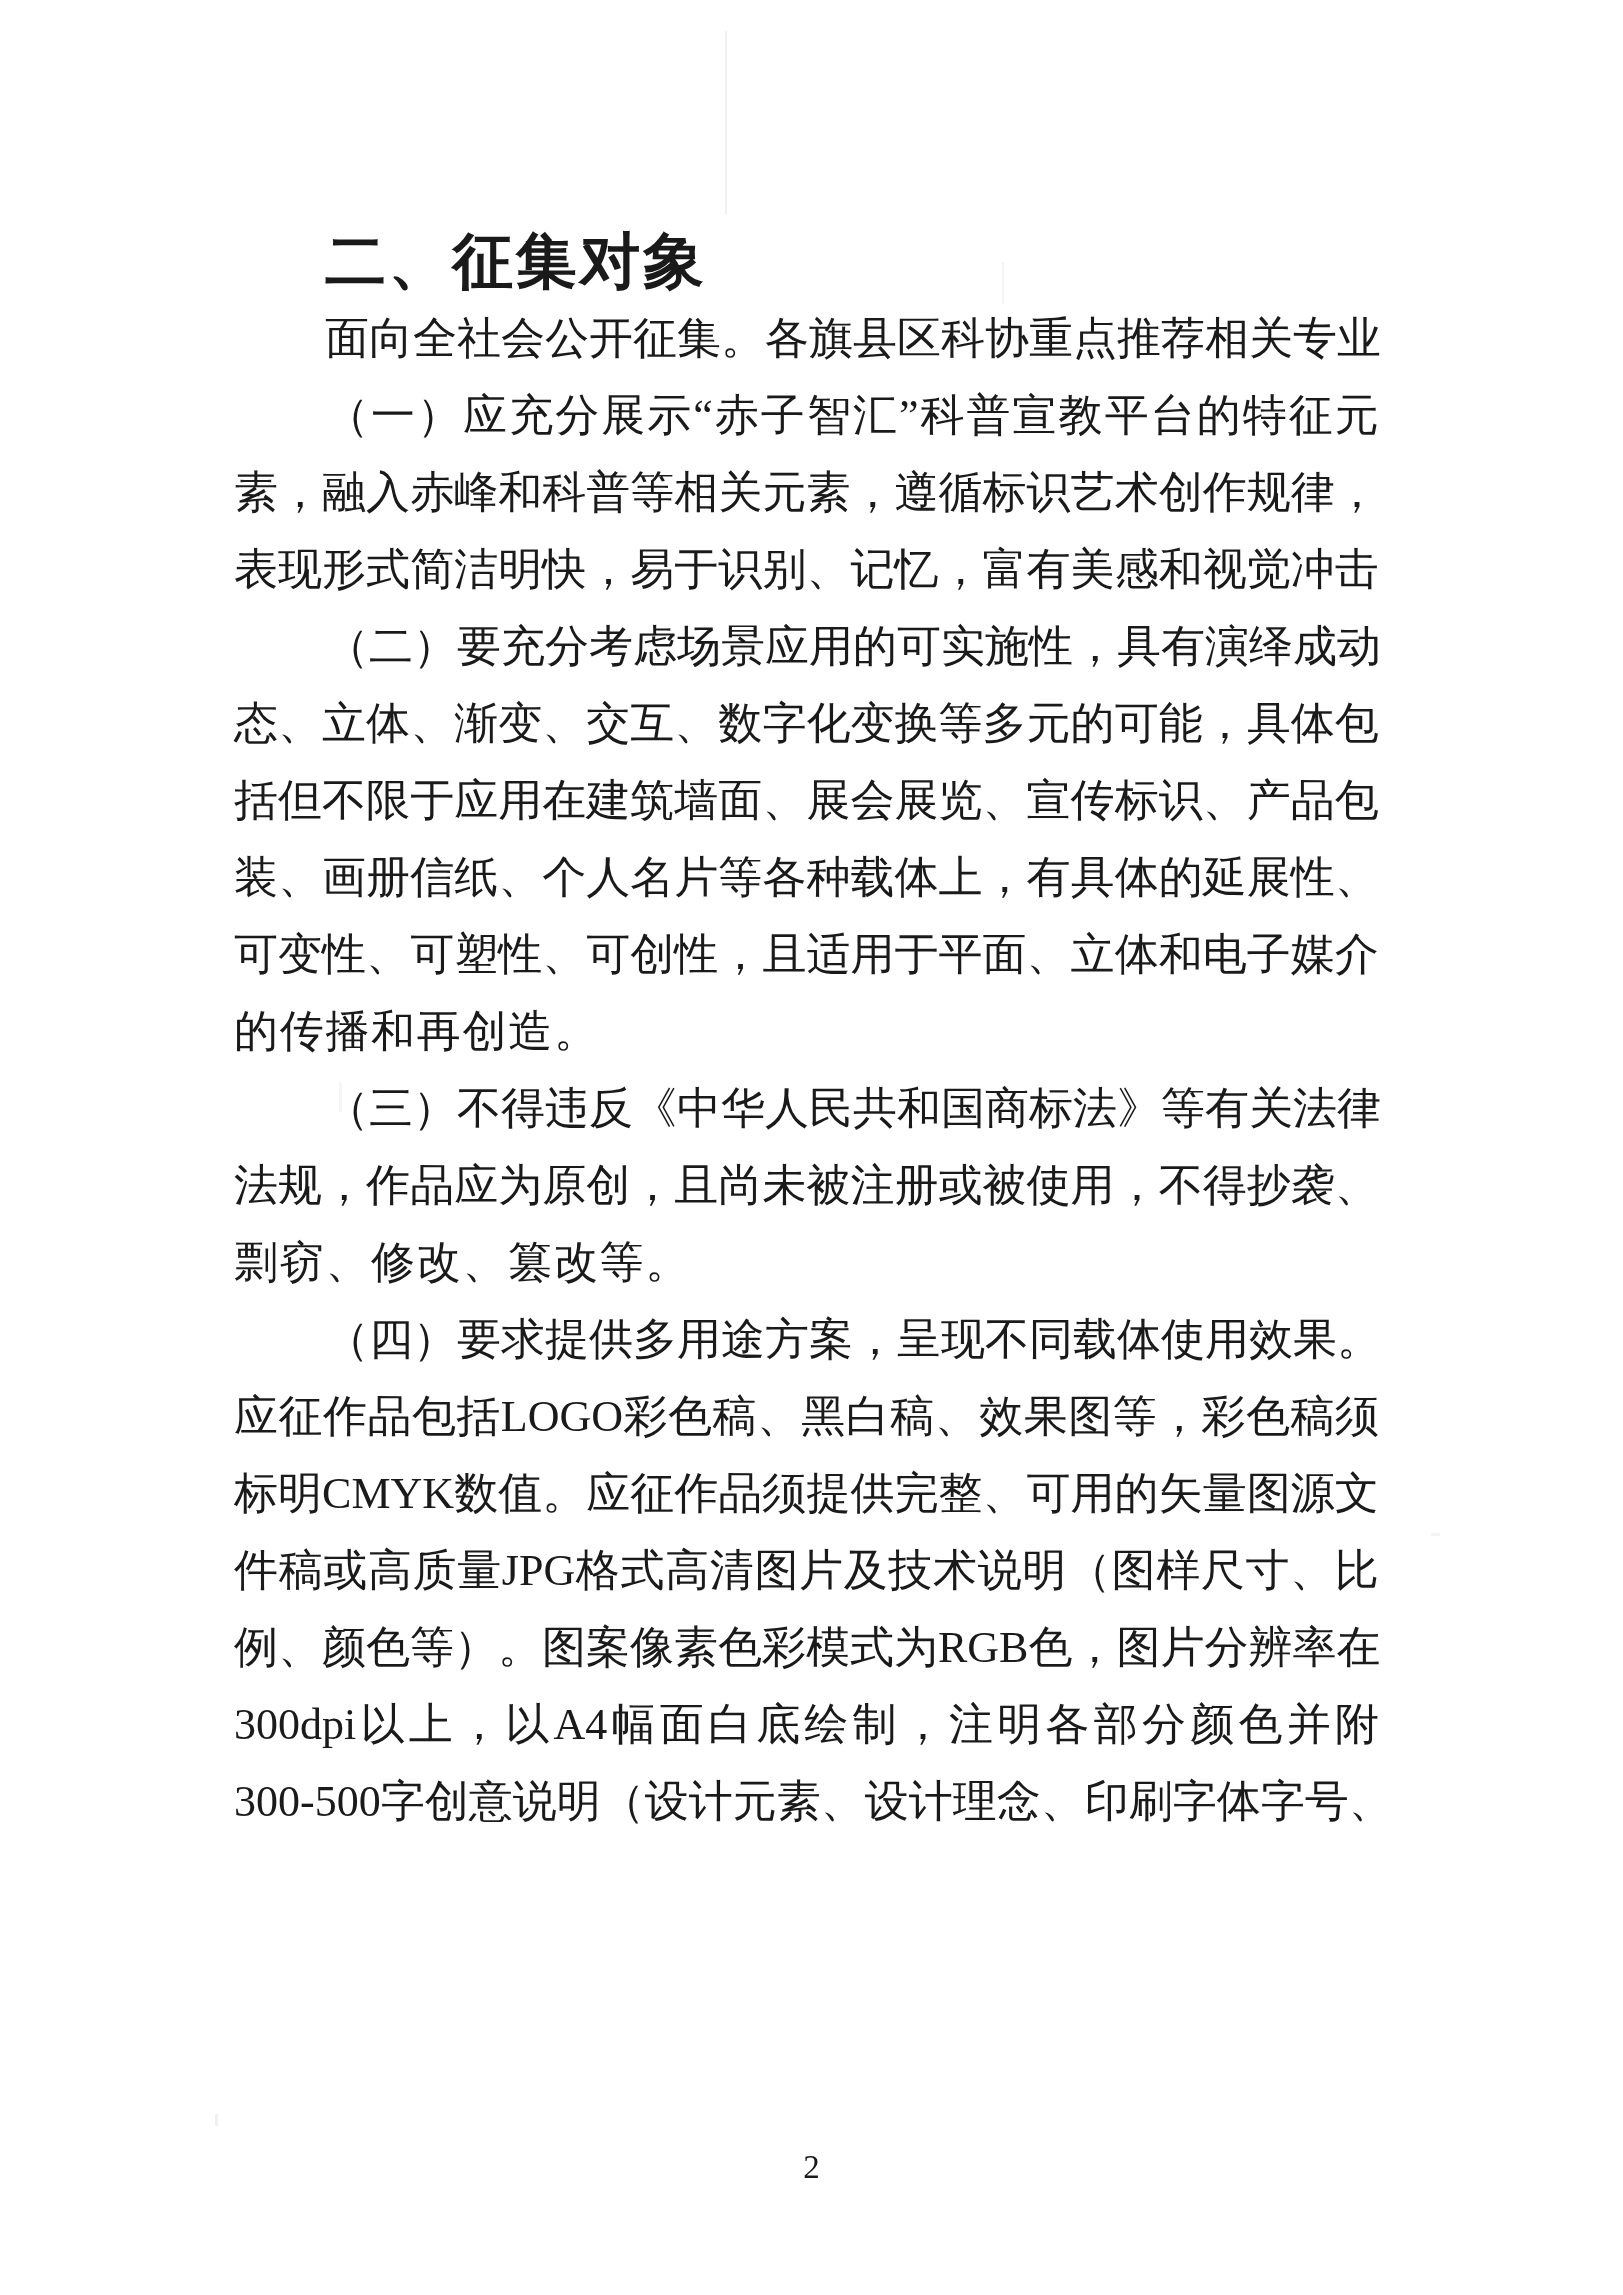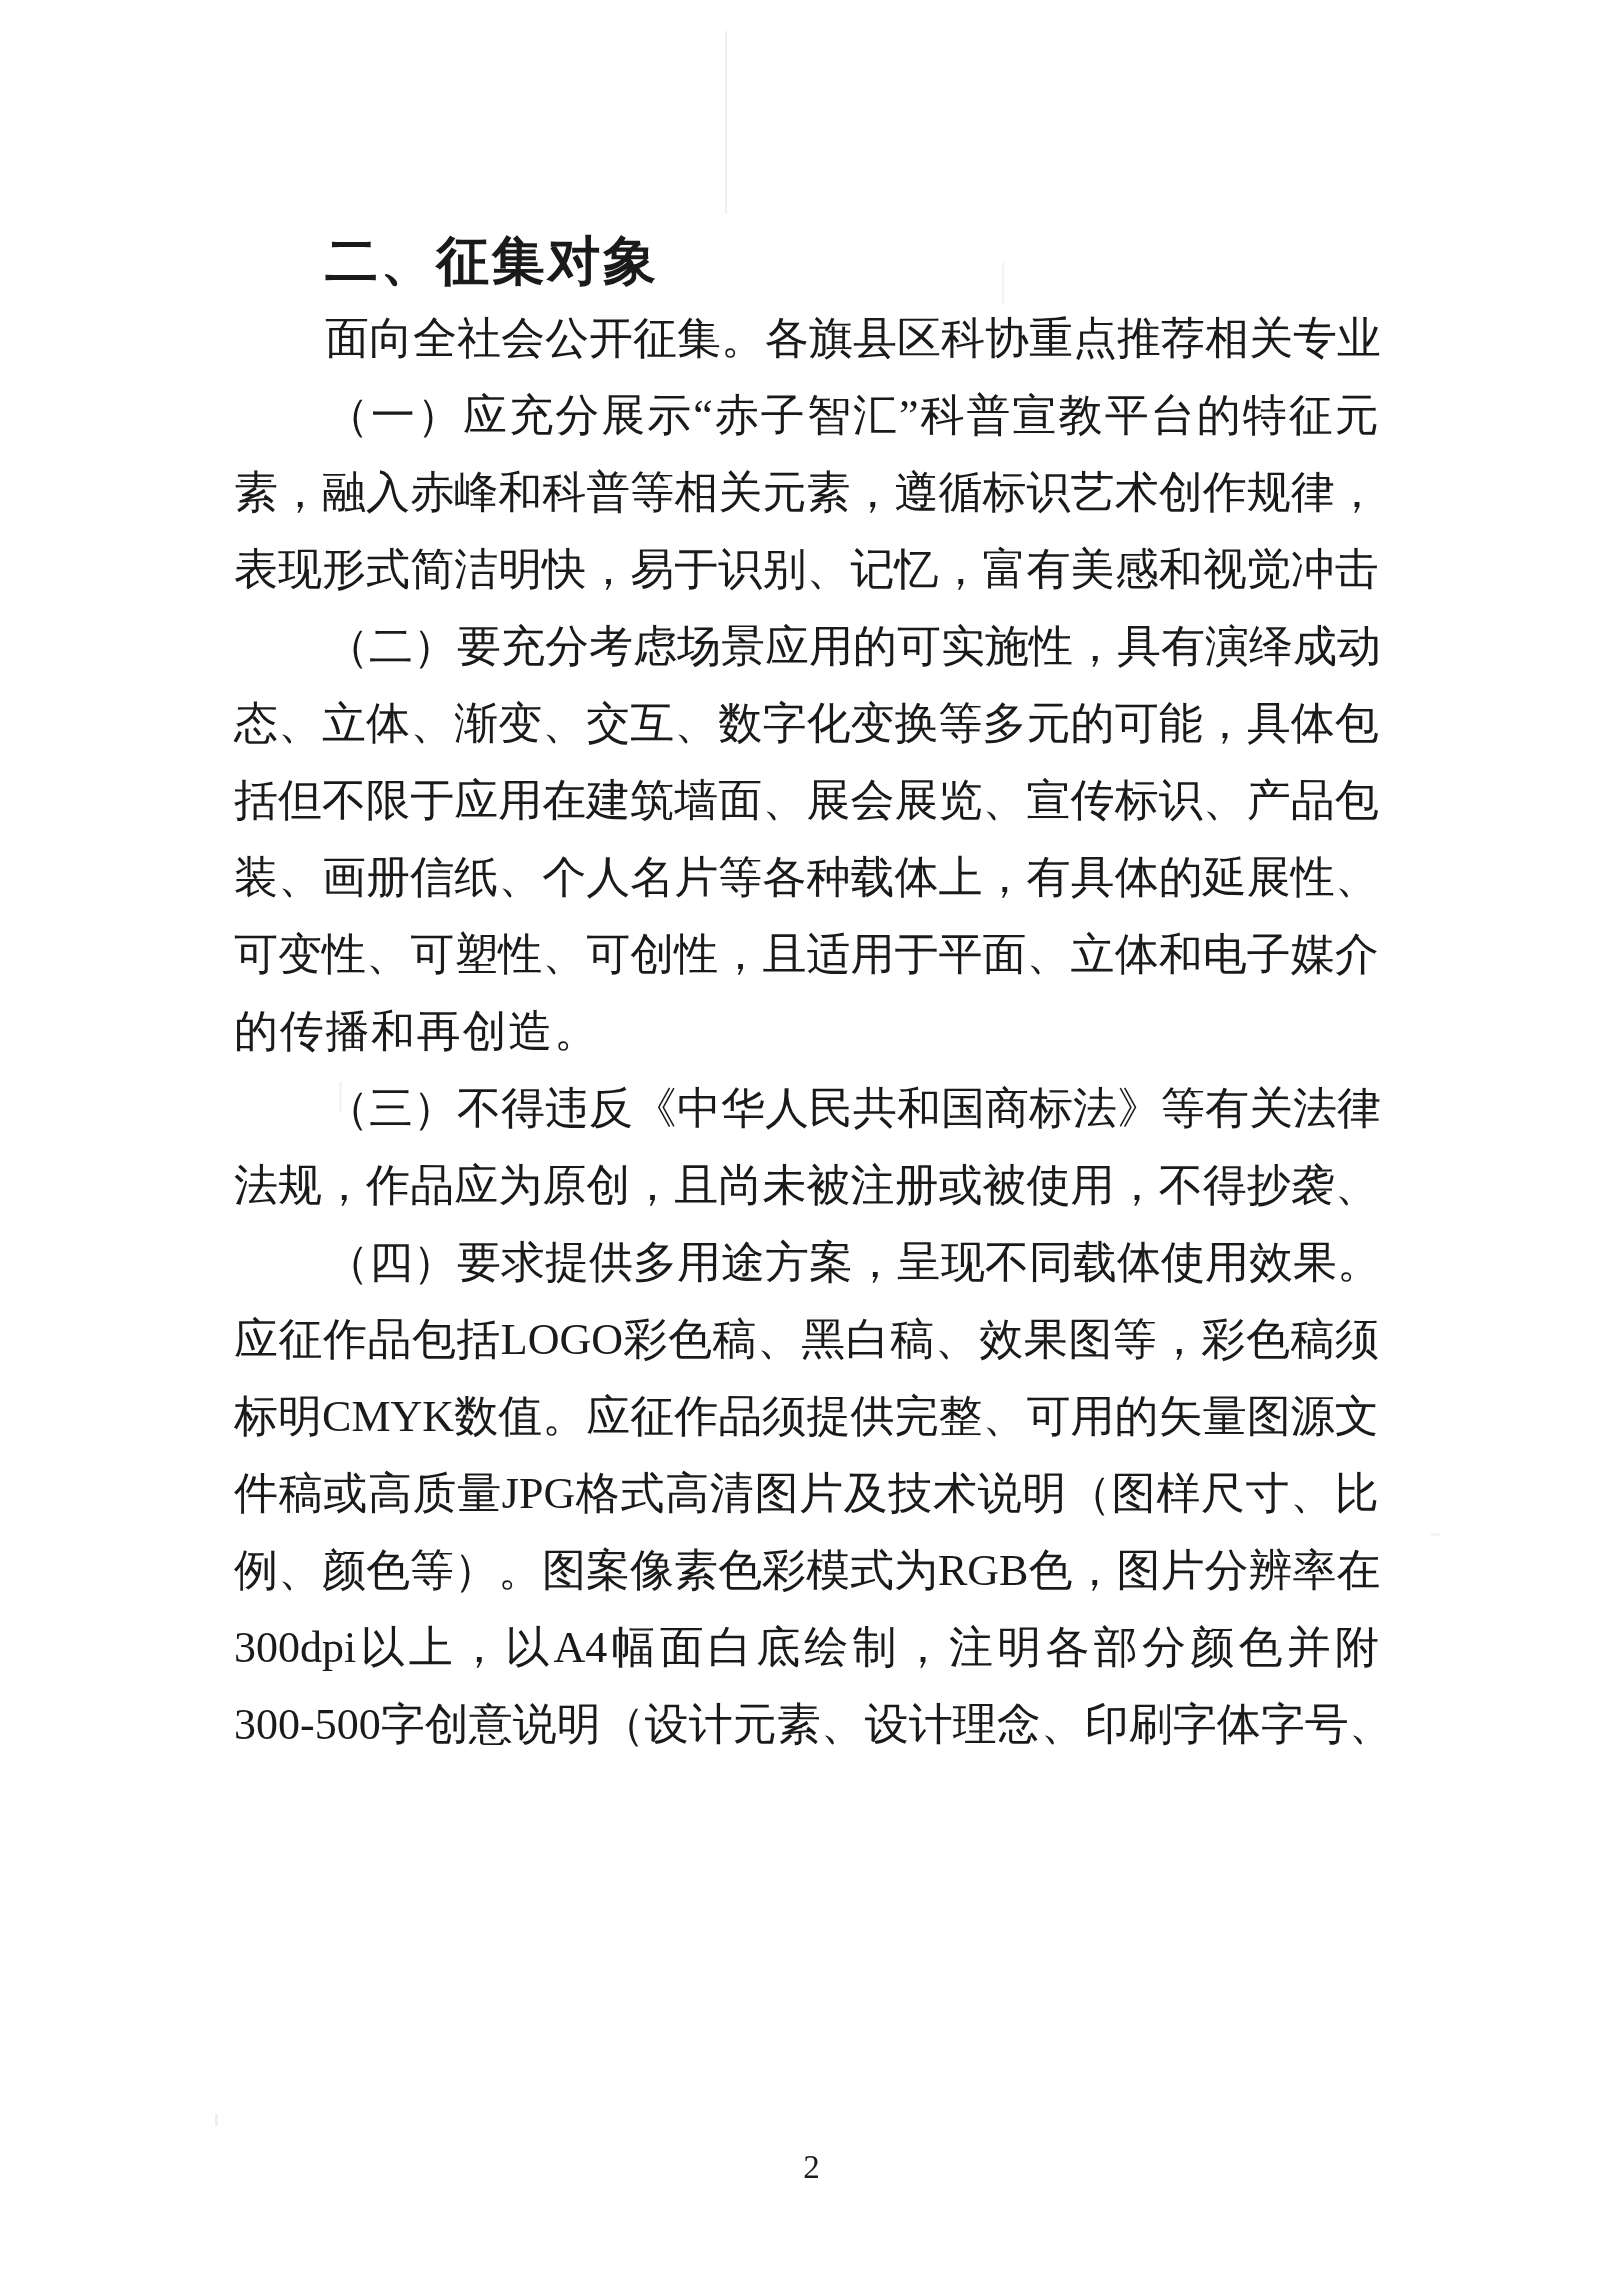--- a/index.html
+++ b/index.html
@@ -29,21 +29,21 @@
     height:77px;
     font-size:44px;
     color:var(--ink);
     white-space:pre;
   }
   .line.justify{justify-content:space-between;}
   .line.plain{justify-content:flex-start;letter-spacing:1.7px;}
   .line.heading{
     font-family:"Liberation Sans","DejaVu Sans",sans-serif;
     font-weight:700;
-    font-size:53px;
+    font-size:61px;
     letter-spacing:2.6px;
   }
   .line.indent{padding-left:91px;}
   .page-number{
     position:absolute;
     left:0;top:2149px;
     width:1623px;
     text-align:center;
     font-size:33px;
     color:var(--ink);
@@ -73,20 +73,21 @@
       <div class="line justify"><span>素</span><span>，</span><span>融</span><span>入</span><span>赤</span><span>峰</span><span>和</span><span>科</span><span>普</span><span>等</span><span>相</span><span>关</span><span>元</span><span>素</span><span>，</span><span>遵</span><span>循</span><span>标</span><span>识</span><span>艺</span><span>术</span><span>创</span><span>作</span><span>规</span><span>律</span><span>，</span></div>
       <div class="line justify"><span>表</span><span>现</span><span>形</span><span>式</span><span>简</span><span>洁</span><span>明</span><span>快</span><span>，</span><span>易</span><span>于</span><span>识</span><span>别</span><span>、</span><span>记</span><span>忆</span><span>，</span><span>富</span><span>有</span><span>美</span><span>感</span><span>和</span><span>视</span><span>觉</span><span>冲</span><span>击</span></div>
       <div class="line indent justify"><span>（</span><span>二</span><span>）</span><span>要</span><span>充</span><span>分</span><span>考</span><span>虑</span><span>场</span><span>景</span><span>应</span><span>用</span><span>的</span><span>可</span><span>实</span><span>施</span><span>性</span><span>，</span><span>具</span><span>有</span><span>演</span><span>绎</span><span>成</span><span>动</span></div>
       <div class="line justify"><span>态</span><span>、</span><span>立</span><span>体</span><span>、</span><span>渐</span><span>变</span><span>、</span><span>交</span><span>互</span><span>、</span><span>数</span><span>字</span><span>化</span><span>变</span><span>换</span><span>等</span><span>多</span><span>元</span><span>的</span><span>可</span><span>能</span><span>，</span><span>具</span><span>体</span><span>包</span></div>
       <div class="line justify"><span>括</span><span>但</span><span>不</span><span>限</span><span>于</span><span>应</span><span>用</span><span>在</span><span>建</span><span>筑</span><span>墙</span><span>面</span><span>、</span><span>展</span><span>会</span><span>展</span><span>览</span><span>、</span><span>宣</span><span>传</span><span>标</span><span>识</span><span>、</span><span>产</span><span>品</span><span>包</span></div>
       <div class="line justify"><span>装</span><span>、</span><span>画</span><span>册</span><span>信</span><span>纸</span><span>、</span><span>个</span><span>人</span><span>名</span><span>片</span><span>等</span><span>各</span><span>种</span><span>载</span><span>体</span><span>上</span><span>，</span><span>有</span><span>具</span><span>体</span><span>的</span><span>延</span><span>展</span><span>性</span><span>、</span></div>
       <div class="line justify"><span>可</span><span>变</span><span>性</span><span>、</span><span>可</span><span>塑</span><span>性</span><span>、</span><span>可</span><span>创</span><span>性</span><span>，</span><span>且</span><span>适</span><span>用</span><span>于</span><span>平</span><span>面</span><span>、</span><span>立</span><span>体</span><span>和</span><span>电</span><span>子</span><span>媒</span><span>介</span></div>
       <div class="line plain">的传播和再创造。</div>
       <div class="line indent justify"><span>（</span><span>三</span><span>）</span><span>不</span><span>得</span><span>违</span><span>反</span><span>《</span><span>中</span><span>华</span><span>人</span><span>民</span><span>共</span><span>和</span><span>国</span><span>商</span><span>标</span><span>法</span><span>》</span><span>等</span><span>有</span><span>关</span><span>法</span><span>律</span></div>
       <div class="line justify"><span>法</span><span>规</span><span>，</span><span>作</span><span>品</span><span>应</span><span>为</span><span>原</span><span>创</span><span>，</span><span>且</span><span>尚</span><span>未</span><span>被</span><span>注</span><span>册</span><span>或</span><span>被</span><span>使</span><span>用</span><span>，</span><span>不</span><span>得</span><span>抄</span><span>袭</span><span>、</span></div>
+      <div class="line plain">剽窃、修改、篡改等。</div>
       <div class="line indent justify"><span>（</span><span>四</span><span>）</span><span>要</span><span>求</span><span>提</span><span>供</span><span>多</span><span>用</span><span>途</span><span>方</span><span>案</span><span>，</span><span>呈</span><span>现</span><span>不</span><span>同</span><span>载</span><span>体</span><span>使</span><span>用</span><span>效</span><span>果</span><span>。</span></div>
       <div class="line justify"><span>应</span><span>征</span><span>作</span><span>品</span><span>包</span><span>括</span><span>LOGO</span><span>彩</span><span>色</span><span>稿</span><span>、</span><span>黑</span><span>白</span><span>稿</span><span>、</span><span>效</span><span>果</span><span>图</span><span>等</span><span>，</span><span>彩</span><span>色</span><span>稿</span><span>须</span></div>
       <div class="line justify"><span>标</span><span>明</span><span>CMYK</span><span>数</span><span>值</span><span>。</span><span>应</span><span>征</span><span>作</span><span>品</span><span>须</span><span>提</span><span>供</span><span>完</span><span>整</span><span>、</span><span>可</span><span>用</span><span>的</span><span>矢</span><span>量</span><span>图</span><span>源</span><span>文</span></div>
       <div class="line justify"><span>件</span><span>稿</span><span>或</span><span>高</span><span>质</span><span>量</span><span>JPG</span><span>格</span><span>式</span><span>高</span><span>清</span><span>图</span><span>片</span><span>及</span><span>技</span><span>术</span><span>说</span><span>明</span><span>（</span><span>图</span><span>样</span><span>尺</span><span>寸</span><span>、</span><span>比</span></div>
       <div class="line justify"><span>例</span><span>、</span><span>颜</span><span>色</span><span>等</span><span>）</span><span>。</span><span>图</span><span>案</span><span>像</span><span>素</span><span>色</span><span>彩</span><span>模</span><span>式</span><span>为</span><span>RGB</span><span>色</span><span>，</span><span>图</span><span>片</span><span>分</span><span>辨</span><span>率</span><span>在</span></div>
       <div class="line justify"><span>300dpi</span><span>以</span><span>上</span><span>，</span><span>以</span><span>A4</span><span>幅</span><span>面</span><span>白</span><span>底</span><span>绘</span><span>制</span><span>，</span><span>注</span><span>明</span><span>各</span><span>部</span><span>分</span><span>颜</span><span>色</span><span>并</span><span>附</span></div>
       <div class="line justify"><span>300-500</span><span>字</span><span>创</span><span>意</span><span>说</span><span>明</span><span>（</span><span>设</span><span>计</span><span>元</span><span>素</span><span>、</span><span>设</span><span>计</span><span>理</span><span>念</span><span>、</span><span>印</span><span>刷</span><span>字</span><span>体</span><span>字</span><span>号</span><span>、</span></div>
     </div>
 
   <div class="page-number">2</div>

